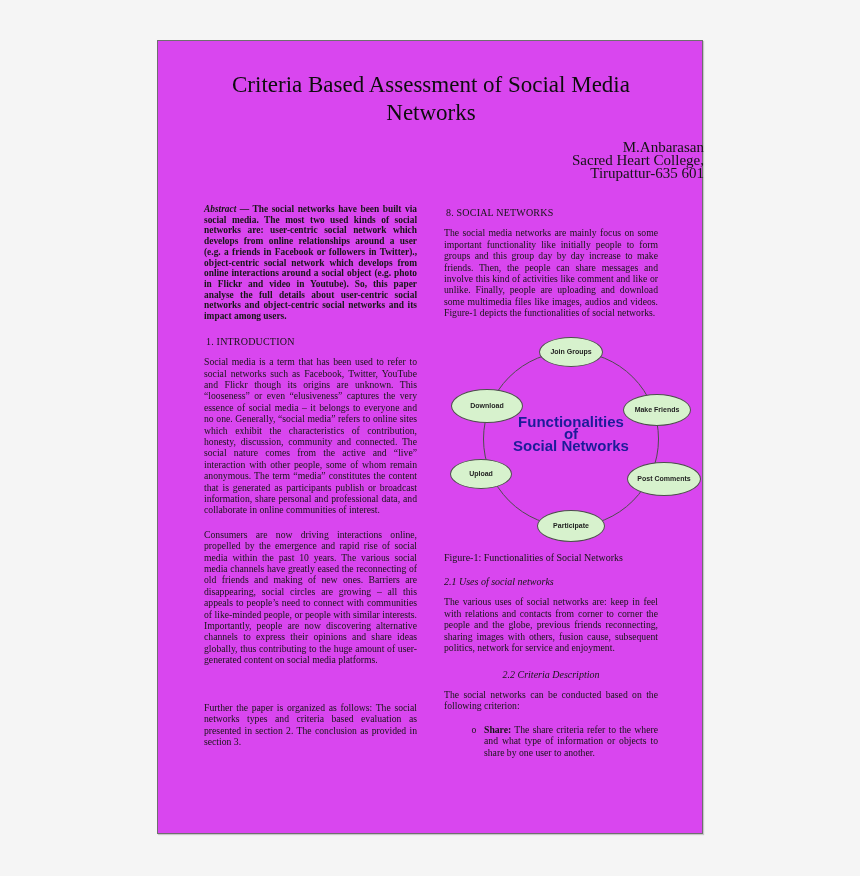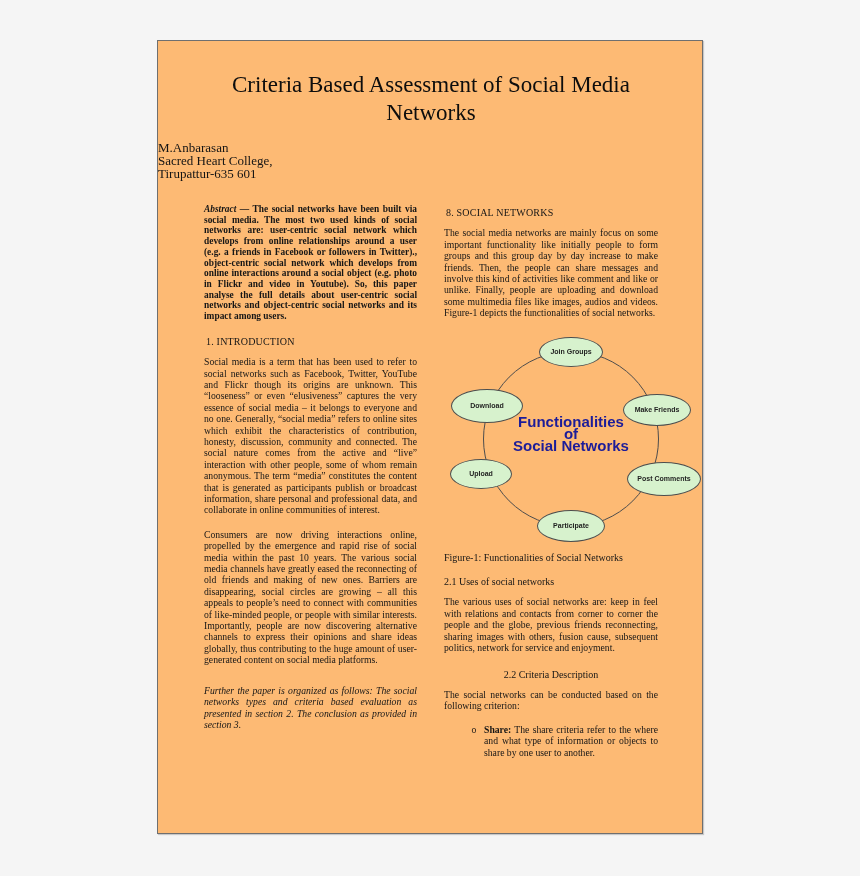--- a/index.html
+++ b/index.html
@@ -2,42 +2,42 @@
 <html><head>
 <meta charset="utf-8">
 <style>
   * { margin:0; padding:0; box-sizing:border-box; }
   html,body { width:860px; height:876px; }
   body { background:#f5f5f5; font-family:"Liberation Serif", serif; color:#161616; }
   .screen { position:relative; width:860px; height:876px; background:#f5f5f5; overflow:hidden; }
 
   .page {
     position:absolute; left:157px; top:40px; width:546px; height:794px;
-    background:#fdba74; border:1px solid #6f6f6f;
+    background:#d946ef; border:1px solid #6f6f6f;
     box-shadow:1px 1px 1px rgba(0,0,0,0.18);
   }
 
   .paper-title {
     position:absolute; top:30px; left:38px; width:470px;
     text-align:center; font-size:23px; line-height:28px; color:#0d0d0d;
   }
   .authors {
     position:absolute; top:100px; left:0; width:546px;
-    text-align:left; font-size:13px; line-height:13px; color:#141414;
+    text-align:right; font-size:15px; line-height:13px; color:#141414;
   }
 
   .col { position:absolute; top:163px; font-size:9.7px; line-height:11.4px; }
   .col-left  { left:46px;  width:213px; }
   .col-right { left:286px; width:214px; }
 
   .para { text-align:justify; margin-bottom:11px; }
   .abstract { font-weight:bold; font-size:9.4px; line-height:10.7px; text-align:justify; margin-bottom:14px; }
   .abstract .lead { font-style:italic; }
   .sec-head { font-size:10px; margin:3px 0 9px 2px; letter-spacing:0.2px; }
-  .subsec-head { font-size:10px; margin:13px 0 9px 0; }
+  .subsec-head { font-style:italic; font-size:10px; margin:13px 0 9px 0; }
 
   
   .figure { position:relative; width:256px; height:216px; margin:7px 0 6px 2px; }
   .fig-ring {
     position:absolute; left:37px; top:21px; width:176px; height:176px;
     border:1px solid #4d4d4d; border-radius:50%;
   }
   .fig-center {
     position:absolute; left:65px; top:86px; width:120px;
     text-align:center; font-family:"Liberation Sans", sans-serif;
@@ -80,21 +80,21 @@
     <div class="col col-left">
       <div class="abstract">
         <span class="lead">Abstract</span>
         <span>— The social networks have been built via social media. The most two used kinds of social networks are: user-centric social network which develops from online relationships around a user (e.g. a friends in Facebook or followers in Twitter)., object-centric social network which develops from online interactions around a social object (e.g. photo in Flickr and video in Youtube). So, this paper analyse the full details about user-centric social networks and object-centric social networks and its impact among users.</span>
       </div>
 
       <div class="sec-head">1. INTRODUCTION</div>
 
       <div class="para">Social media is a term that has been used to refer to social networks such as Facebook, Twitter, YouTube and Flickr though its origins are unknown. This “looseness” or even “elusiveness” captures the very essence of social media – it belongs to everyone and no one.  Generally, “social media” refers to online sites which exhibit the characteristics of contribution, honesty, discussion, community and connected. The social nature comes from the active and “live” interaction with other people, some of whom remain anonymous. The term “media” constitutes the content that is generated as participants publish or broadcast information, share personal and professional data, and collaborate in online communities of interest.</div>
       <div class="para" style="margin-top:13px;">Consumers are now driving interactions online, propelled by the emergence and rapid rise of social media within the past 10 years. The various social media channels have greatly eased the reconnecting of old friends and making of new ones. Barriers are disappearing, social circles are growing – all this appeals to people’s need to connect with communities of like-minded people, or people with similar interests. Importantly, people are now discovering alternative channels to express their opinions and share ideas globally, thus contributing to the huge amount of user-generated content on social media platforms.</div>
-      <div class="para" style="margin-top:19px;font-style:italic;">Further the paper is organized as follows: The social networks types and criteria based evaluation as presented in section 2. The conclusion as provided in section 3.</div>
+      <div class="para" style="margin-top:36px;">Further the paper is organized as follows: The social networks types and criteria based evaluation as presented in section 2. The conclusion as provided in section 3.</div>
     </div>
 
     <div class="col col-right">
       <div class="sec-head">8. SOCIAL NETWORKS</div>
 
       <div class="para">The social media networks are mainly focus on some important functionality like initially people to form groups and this group day by day increase to make friends. Then, the people can share messages and involve this kind of activities like comment and like or unlike. Finally, people are uploading and download some multimedia files like images, audios and videos. Figure-1 depicts the functionalities of social networks.</div>
 
       <div class="figure">
         <div class="fig-ring"></div>
         <div class="fig-center">

